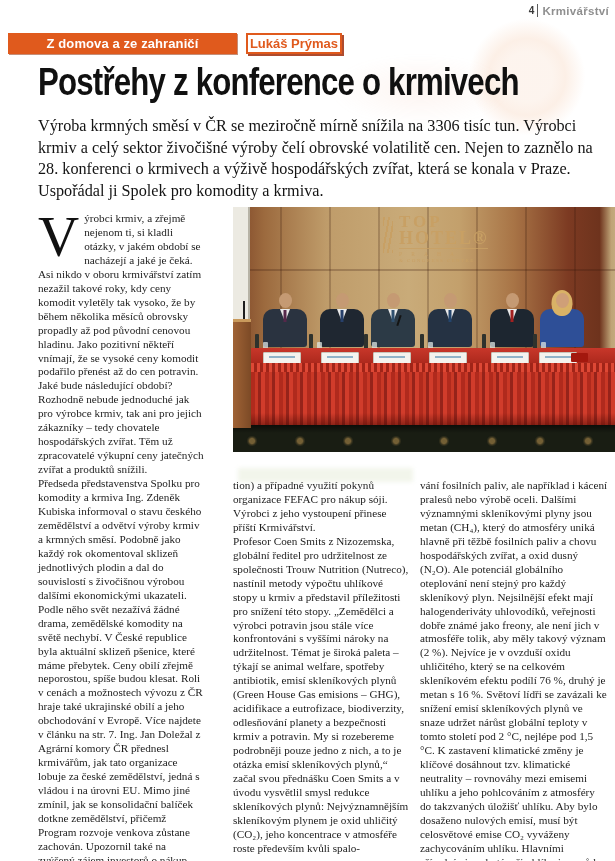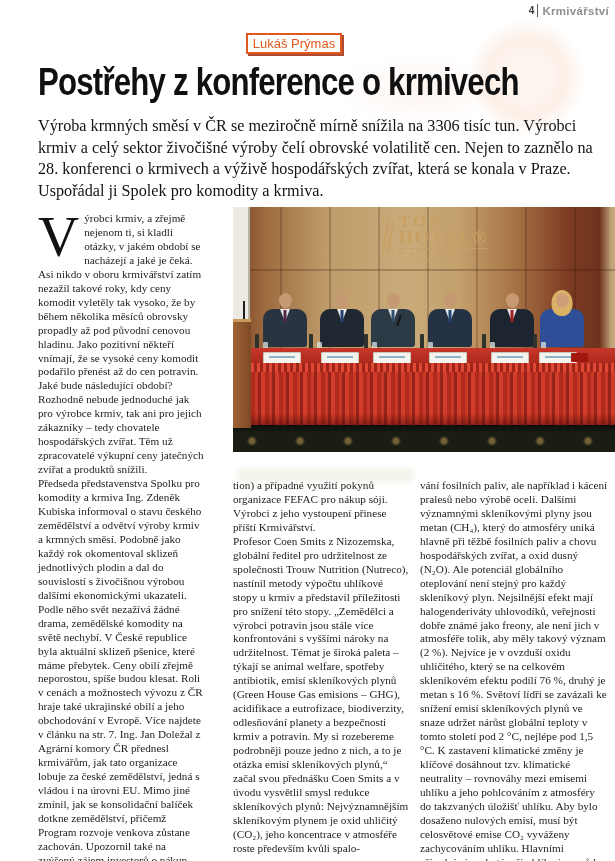--- a/index.html
+++ b/index.html
@@ -25,21 +25,21 @@
   
   .kicker-bar{position:absolute;left:8px;top:33px;width:229px;height:21px;background:#e05a1d;
       display:flex;align-items:center;justify-content:center;
       box-shadow:1px 1px 0 rgba(150,50,10,.55);}
   .kicker-bar span{color:#fff;font-family:"Liberation Sans","DejaVu Sans",sans-serif;
       font-weight:bold;font-size:13px;letter-spacing:.1px;}
   .author-box{position:absolute;left:246px;top:33px;width:92px;height:17px;background:#fff;
       border:2px solid #e05a1d;display:flex;align-items:center;justify-content:center;
       box-shadow:2px 2px 0 rgba(160,45,10,.85);}
   .author-box span{color:#e05a1d;font-family:"Liberation Sans","DejaVu Sans",sans-serif;
-      font-weight:normal;font-size:13px;}
+      font-weight:bold;font-size:13px;}
 
   
   .headline{position:absolute;left:38px;top:60px;margin:0;color:#101010;
       font-family:"Liberation Sans","DejaVu Sans",sans-serif;font-weight:bold;
       font-size:39px;letter-spacing:-1px;white-space:nowrap;
       transform:scaleX(.8);transform-origin:left top;}
   .lede{position:absolute;left:38px;top:116px;width:556px;margin:0;
       font-size:16.2px;line-height:21.6px;color:#131313;}
 
   
@@ -133,20 +133,23 @@
   <div class="ghost ghost-ring"></div>
   <div class="ghost ghost-letters"></div>
   <div class="ghost ghost-smudge"></div>
 
   <div class="folio">
     <span class="folio-num">4</span>
     <span class="folio-sep"></span>
     <span class="folio-title">Krmivářství</span>
   </div>
 
+  <div class="kicker-bar">
+    <span>Z domova a ze zahraničí</span>
+  </div>
   <div class="author-box">
     <span>Lukáš Prýmas</span>
   </div>
 
   <h1 class="headline">Postřehy z konference o krmivech</h1>
   <p class="lede">Výroba krmných směsí v ČR se meziročně mírně snížila na 3306 tisíc tun. Výrobci krmiv a celý sektor živočišné výroby čelí obrovské volatilitě cen. Nejen to zaznělo na 28. konferenci o krmivech a výživě hospodářských zvířat, která se konala v Praze. Uspořádal ji Spolek pro komodity a krmiva.</p>
 
   <div class="col col-left">
     <p><span class="dropcap">V</span><span>ýrobci krmiv, a zřejmě nejenom ti, si kladli otázky, v jakém období se nacházejí a jaké je čeká. Asi nikdo v oboru krmivářství zatím nezažil takové roky, kdy ceny komodit vyletěly tak vysoko, že by během několika měsíců obrovsky propadly až pod původní cenovou hladinu. Jako pozitivní někteří vnímají, že se vysoké ceny komodit podařilo přenést až do cen potravin. Jaké bude následující období? Rozhodně nebude jednoduché jak pro výrobce krmiv, tak ani pro jejich zákazníky – tedy chovatele hospodářských zvířat. Těm už zpracovatelé výkupní ceny jatečných zvířat a produktů snížili.</span></p>
     <p>Předseda představenstva Spolku pro komodity a krmiva Ing. Zdeněk Kubiska informoval o stavu českého zemědělství a odvětví výroby krmiv a krmných směsí. Podobně jako každý rok okomentoval sklizeň jednotlivých plodin a dal do souvislostí s živočišnou výrobou dalšími ekonomickými ukazateli. Podle něho svět nezažívá žádné drama, zemědělské komodity na světě nechybí. V České republice byla aktuální sklizeň pšenice, které máme přebytek. Ceny obilí zřejmě neporostou, spíše budou klesat. Roli v cenách a možnostech vývozu z ČR hraje také ukrajinské obilí a jeho obchodování v Evropě. Více najdete v článku na str. 7. Ing. Jan Doležal z Agrární komory ČR přednesl krmivářům, jak tato organizace lobuje za české zemědělství, jedná s vládou i na úrovni EU. Mimo jiné zmínil, jak se konsolidační balíček dotkne zemědělství, přičemž Program rozvoje venkova zůstane zachován. Upozornil také na zvýšený zájem investorů o nákup půdy bez toho, aby na ní něco dělali. Belgický zahraniční host Anton van den Brink, zástupce generálního tajemníka FEFAC, na konferenci sdělil výzvy s procesováním a s realizací nařízení EU o odlesňování (EUDR – EU Deforestation Regula-</p>

